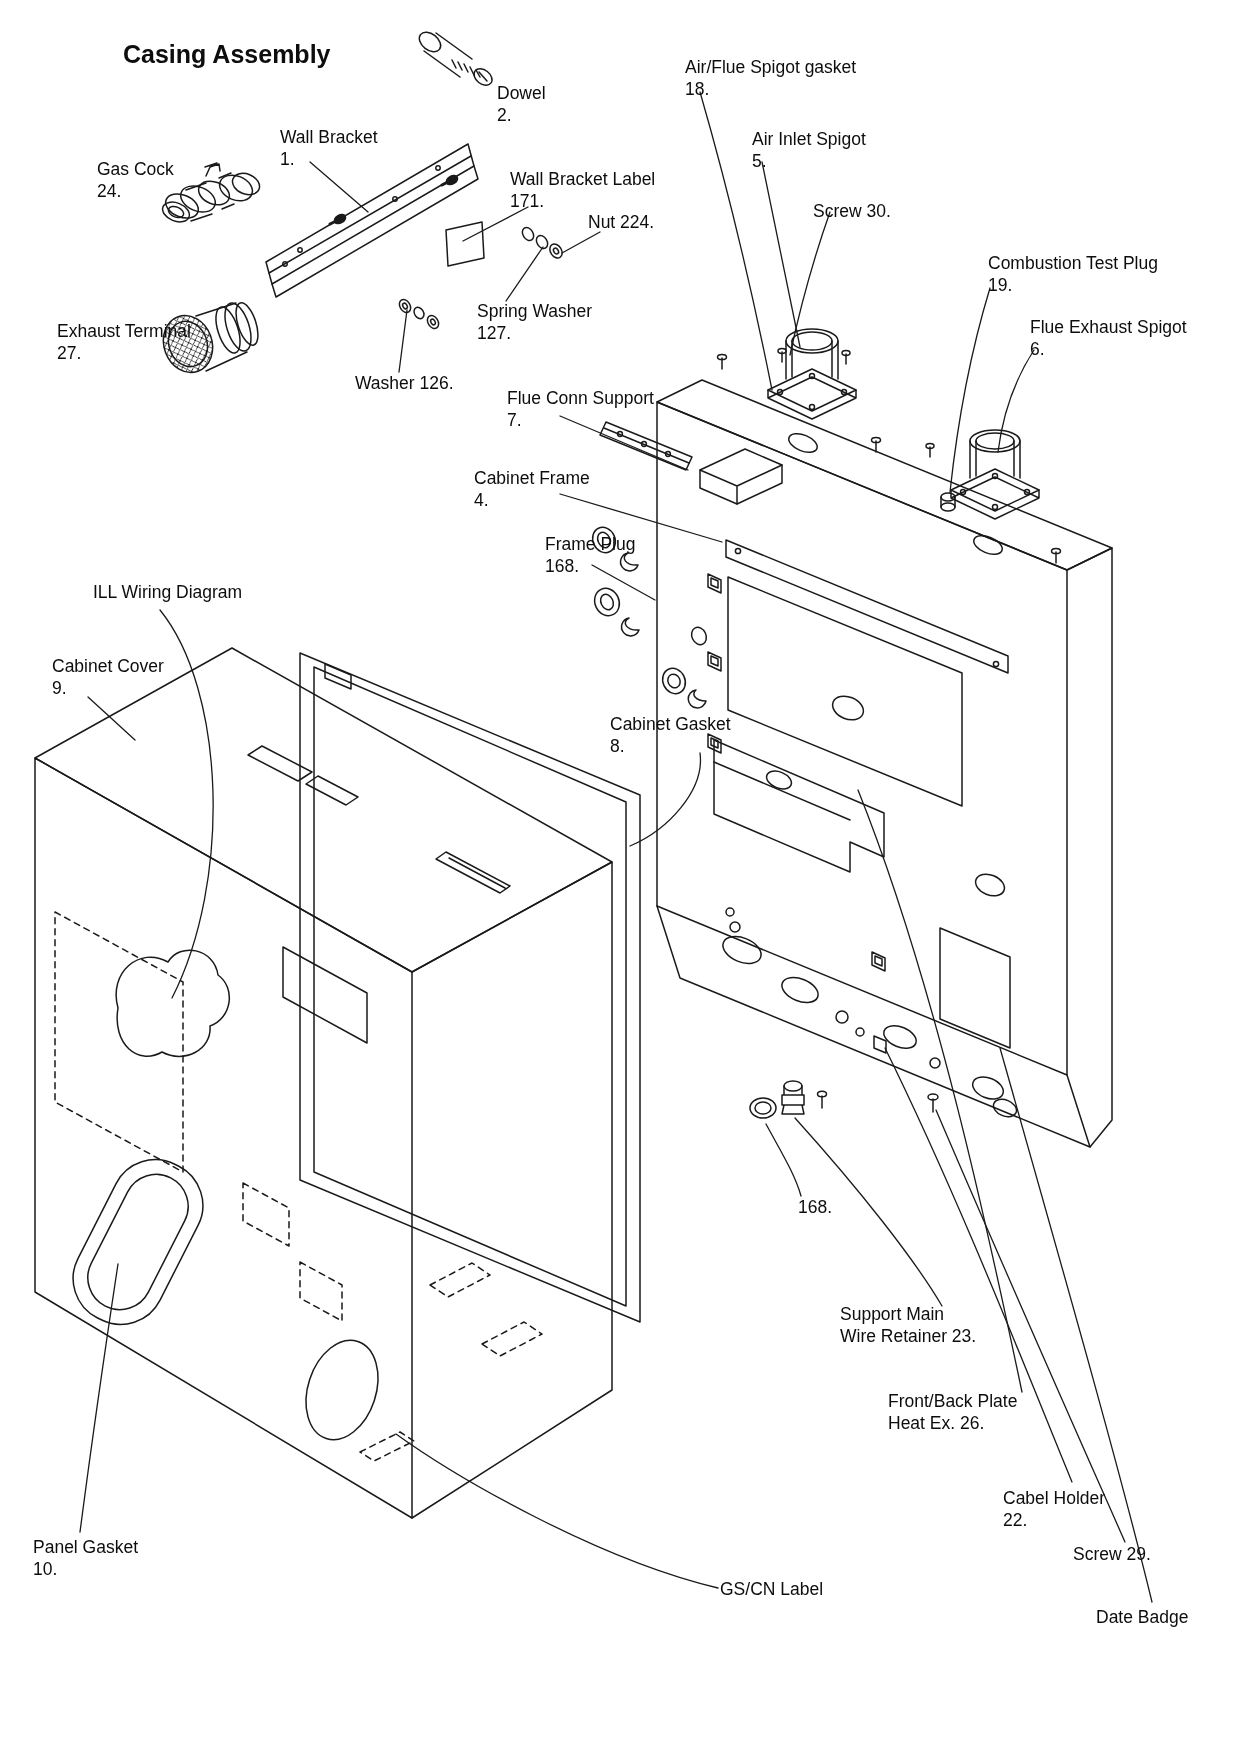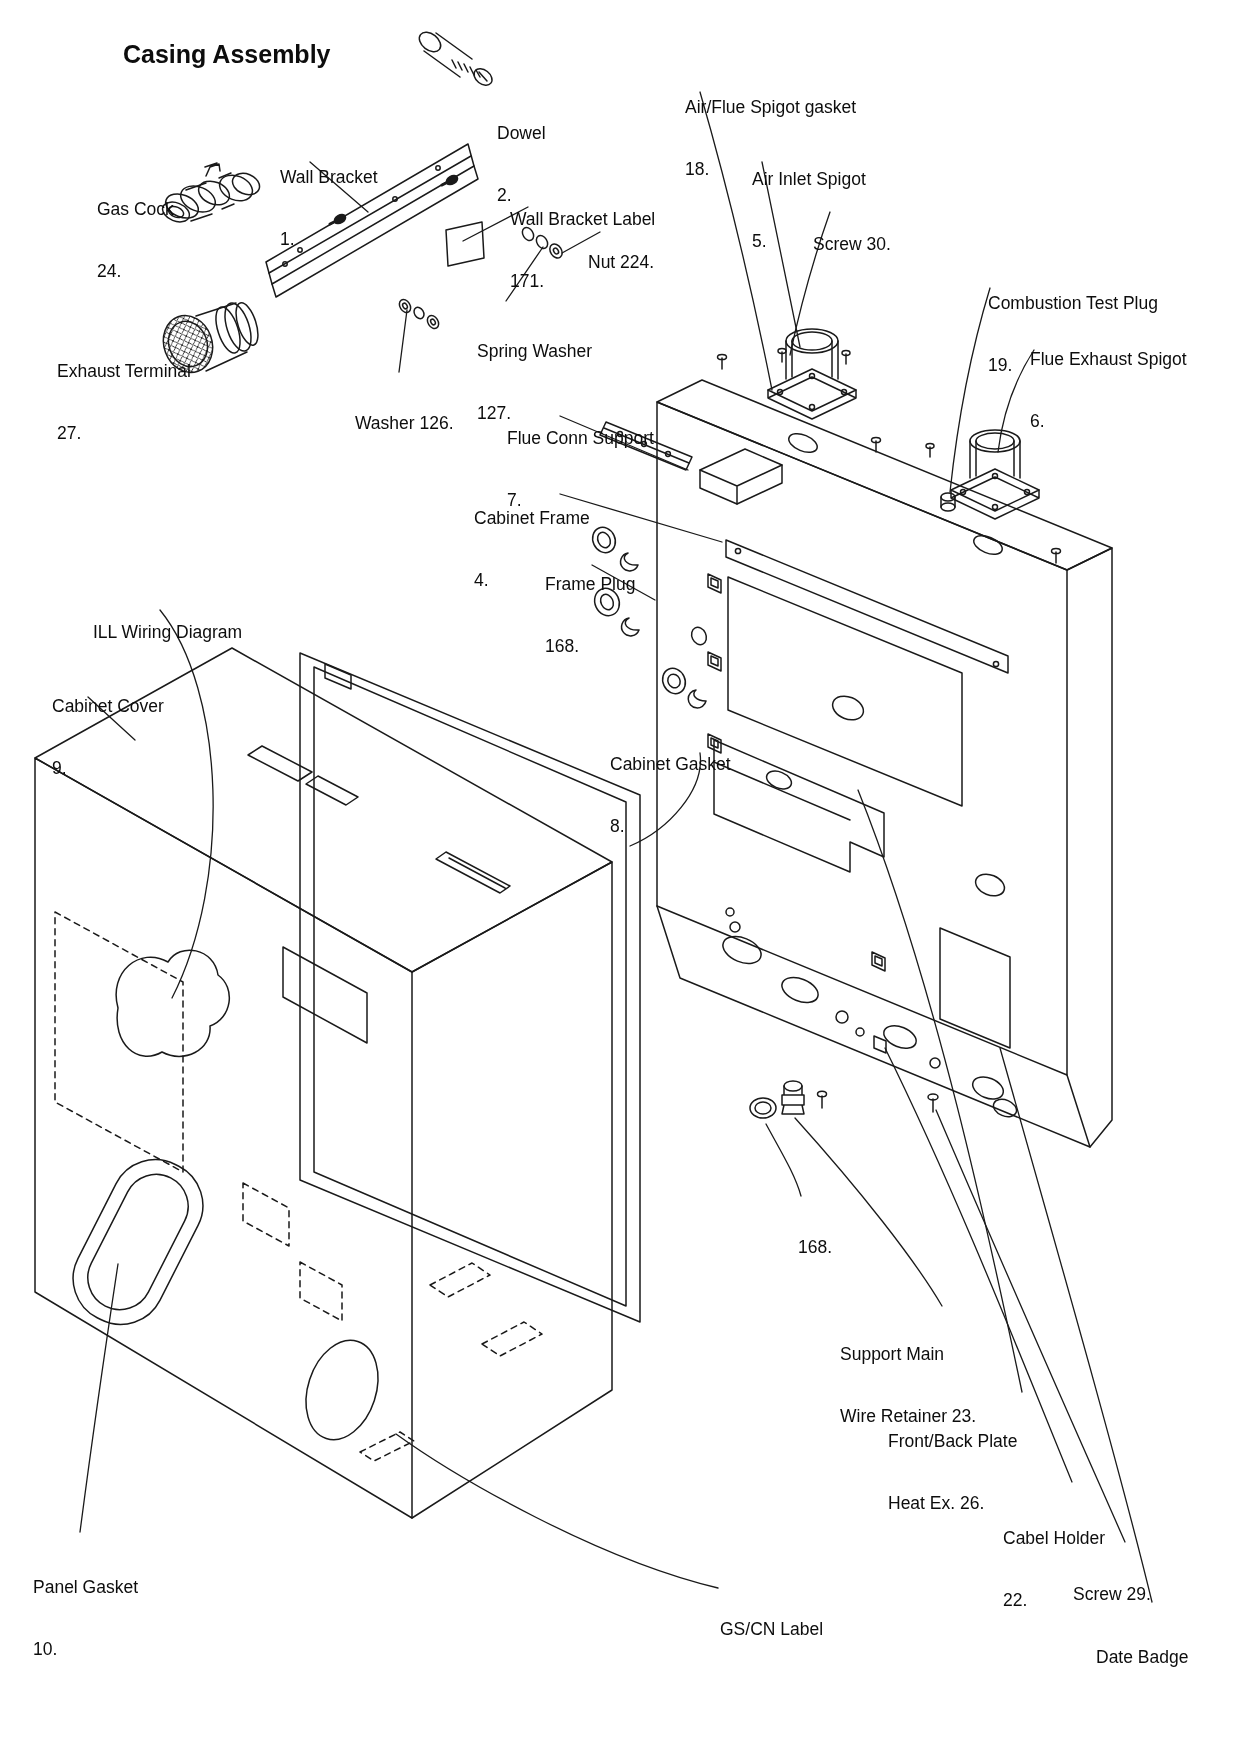--- a/index.html
+++ b/index.html
@@ -1,20 +1,20 @@
 <!DOCTYPE html>
 <html><head>
 <meta charset="utf-8">
 <style>
   html,body{margin:0;padding:0;background:#ffffff;}
   #stage{position:relative;width:1240px;height:1746px;background:#ffffff;overflow:hidden;
          font-family:"Liberation Sans",sans-serif;}
   #lineart{position:absolute;left:0;top:0;}
   .lbl{position:absolute;font-size:17.5px;line-height:1.27;color:#0d0d0d;white-space:nowrap;}
-  .lbl span{display:block;margin-top:40px;}
+  .lbl span{display:block;}
   #title{position:absolute;left:123px;top:40px;font-size:25px;font-weight:bold;color:#0d0d0d;}
 </style>
 </head>
 <body>
 
 <div id="stage">
 
   <svg id="lineart" width="1240" height="1754" viewBox="0 0 1240 1754">
     <defs>
       <pattern id="mesh" width="7" height="7" patternUnits="userSpaceOnUse">
@@ -277,21 +277,21 @@
       <span>2.</span>
     </div>
   <div class="lbl" style="left:685px;top:56px">
       <span>Air/Flue Spigot gasket</span>
       <span>18.</span>
     </div>
   <div class="lbl" style="left:752px;top:128px">
       <span>Air Inlet Spigot</span>
       <span>5.</span>
     </div>
-  <div class="lbl" style="left:813px;top:193px">
+  <div class="lbl" style="left:813px;top:200px">
       <span>Screw 30.</span>
     </div>
   <div class="lbl" style="left:280px;top:126px">
       <span>Wall Bracket</span>
       <span>1.</span>
     </div>
   <div class="lbl" style="left:97px;top:158px">
       <span>Gas Cock</span>
       <span>24.</span>
     </div>
@@ -333,21 +333,21 @@
       <span>9.</span>
     </div>
   <div class="lbl" style="left:610px;top:713px">
       <span>Cabinet Gasket</span>
       <span>8.</span>
     </div>
   <div class="lbl" style="left:988px;top:252px">
       <span>Combustion Test Plug</span>
       <span>19.</span>
     </div>
-  <div class="lbl" style="left:1030px;top:308px">
+  <div class="lbl" style="left:1030px;top:316px">
       <span>Flue Exhaust Spigot</span>
       <span>6.</span>
     </div>
   <div class="lbl" style="left:798px;top:1196px">
       <span>168.</span>
     </div>
   <div class="lbl" style="left:840px;top:1303px">
       <span>Support Main</span>
       <span>Wire Retainer 23.</span>
     </div>

